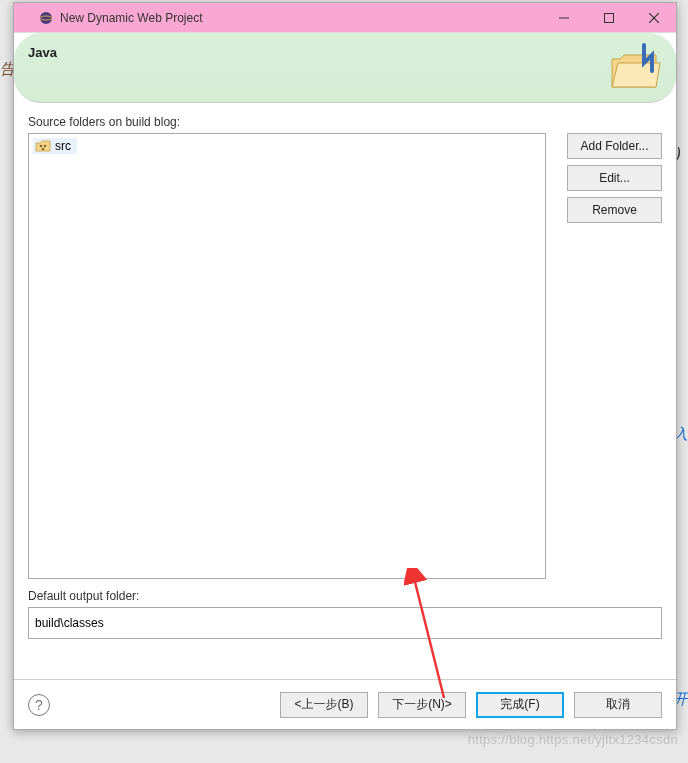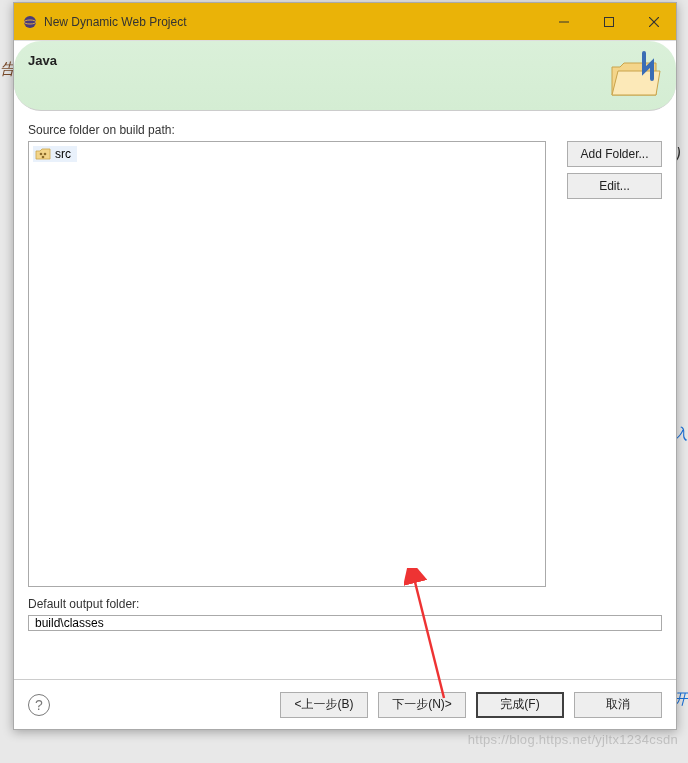--- a/index.html
+++ b/index.html
@@ -16,26 +16,26 @@
       position: absolute;
       left: 13px;
       top: 2px;
       width: 664px;
       height: 728px;
       background: #fff;
       border: 1px solid #aaa;
       box-shadow: 0 2px 10px rgba(0,0,0,0.3);
     }
     .titlebar {
-      height: 38px;
-      background: #eab308;
+      height: 30px;
+      background: #f9a8d4;
       border-bottom: 1px solid #ddd;
       display: flex;
       align-items: center;
-      padding-left: 8px;
+      padding-left: 24px;
     }
     .titlebar-icon {
       width: 16px; height: 16px;
       margin-right: 6px;
       display: inline-flex;
       align-items: center;
       justify-content: center;
     }
     .titlebar-title { flex: 1; font-size: 12px; color: #333; }
     .win-controls { display: flex; }
@@ -93,21 +93,21 @@
       background: #eeeeee;
       border: 1px solid #adadad;
       font-size: 12px;
       color: #222;
       cursor: default;
       display: flex; align-items: center; justify-content: center;
     }
     .sep { height: 10px; }
     .output-input {
       width: 100%;
-      height: 16px;
+      height: 32px;
       border: 1px solid #aaa;
       padding: 2px 6px;
       font-size: 12px;
       font-family: inherit;
     }
     .footer {
       border-top: 1px solid #ccc;
       height: 50px;
       display: flex;
       align-items: center;
@@ -120,21 +120,21 @@
     .help-icon {
       width: 22px; height: 22px;
       border: 1.5px solid #7a7a7a;
       border-radius: 50%;
       display: flex; align-items: center; justify-content: center;
       color: #7a7a7a;
       font-size: 14px;
     }
     .footer-spacer { flex: 1; }
     .footer .btn { width: 88px; }
-    .btn.default { border: 2px solid #404040; }
+    .btn.default { border: 2px solid #0ea5e9; }
     .arrow {
       position: absolute;
       left: 390px;
       top: 565px;
       width: 60px;
       height: 140px;
       pointer-events: none;
     }
     .watermark {
       position: absolute;
@@ -195,38 +195,39 @@
     <div class="banner-icon">
       <svg width="56" height="52" viewBox="0 0 56 52">
         <path d="M4 18 L12 18 L16 14 L48 14 L48 46 L4 46 Z" fill="#f4d58a" stroke="#c9a34a"></path>
         <path d="M4 46 L10 22 L52 22 L48 46 Z" fill="#fce9b8" stroke="#c9a34a"></path>
         <path d="M36 4 L36 22 L44 14 L44 30" fill="none" stroke="#3a6db5" stroke-width="4" stroke-linecap="round"></path>
       </svg>
     </div>
   </div>
 
   <div class="content">
-    <div class="label">Source folder on build path:</div>
+    <div class="label">Source folders on build blog:</div>
     <div class="main-row">
       <div class="tree">
         <div class="tree-item">
           <span class="tree-icon">
             <svg width="16" height="14" viewBox="0 0 16 14">
               <path d="M1 4 L5 4 L7 2 L15 2 L15 12 L1 12 Z" fill="#f3d58a" stroke="#c9a34a" stroke-width="0.8"></path>
               <circle cx="6" cy="7" r="1.3" fill="#8a6a2a"></circle>
               <circle cx="10" cy="7" r="1.3" fill="#8a6a2a"></circle>
               <circle cx="8" cy="10" r="1.3" fill="#8a6a2a"></circle>
             </svg>
           </span>
           <span>src</span>
         </div>
       </div>
       <div class="side-buttons">
         <div class="btn">Add Folder...</div>
         <div class="btn">Edit...</div>
+        <div class="btn">Remove</div>
       </div>
     </div>
     <div class="sep"></div>
     <div class="label">Default output folder:</div>
     <input class="output-input" value="build\classes" style="">
   </div>
 
   <div class="footer">
     <div class="help-icon">?</div>
     <div class="footer-spacer"></div>

